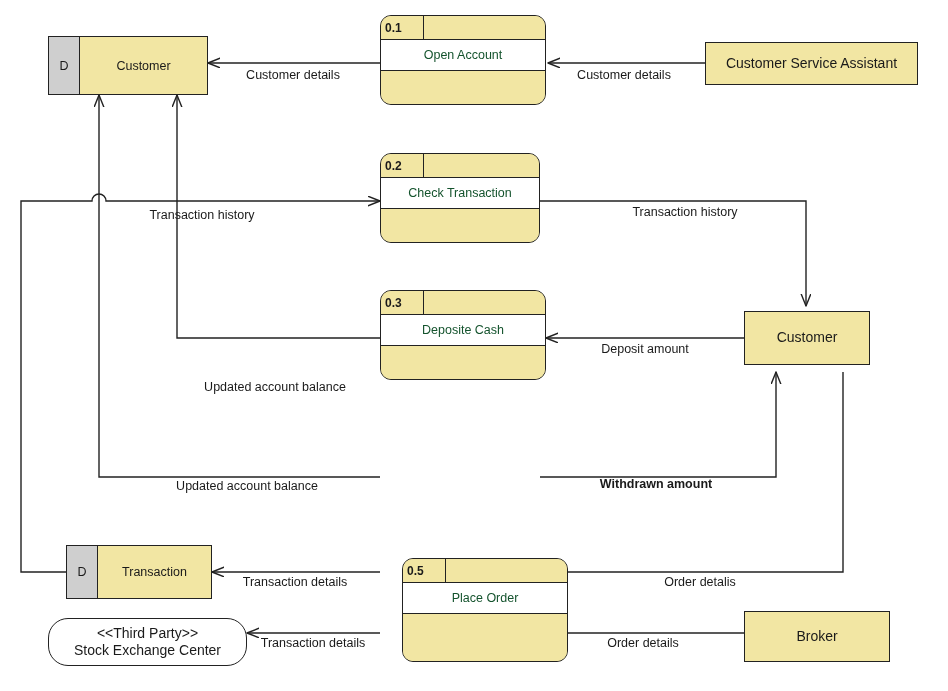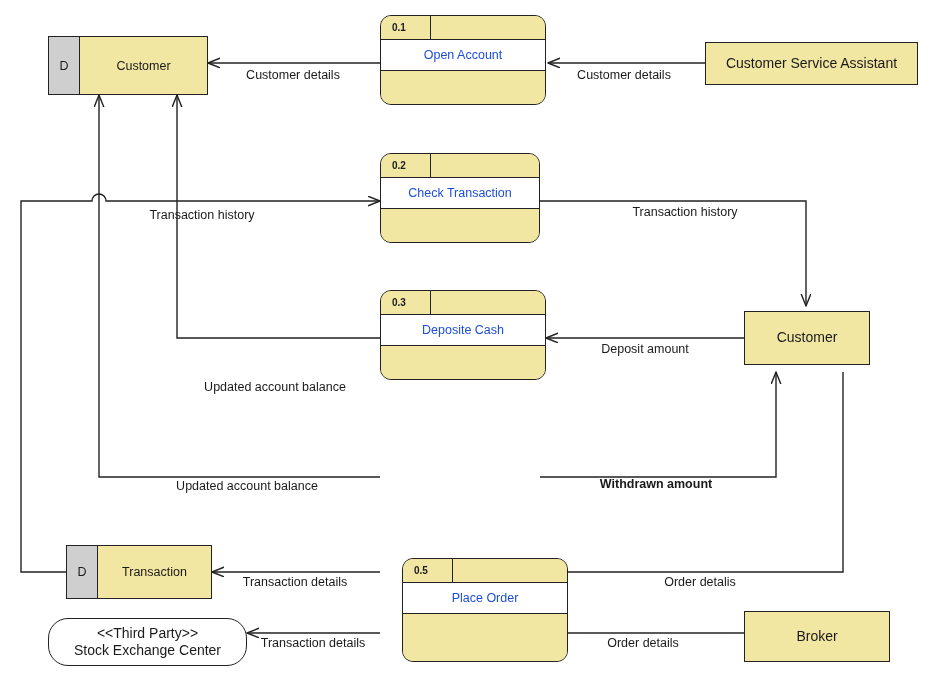--- a/index.html
+++ b/index.html
@@ -93,37 +93,37 @@
     display: flex;
     align-items: stretch;
     border-bottom: 1.4px solid #222222;
     background: #F2E6A3;
   }
   .process .pnum {
     flex: 0 0 38px;
     border-right: 1.4px solid #222222;
     display: flex;
     align-items: center;
-    padding-left: 11px;
-    font-size: 10px;
+    padding-left: 4px;
+    font-size: 12px;
     font-weight: 700;
     color: #1a1a1a;
   }
   .process .pspare {
     flex: 1 1 auto;
   }
   .process .pbody {
     flex: 0 0 30px;
     background: #ffffff;
     border-bottom: 1.4px solid #222222;
     display: flex;
     align-items: center;
     justify-content: center;
     font-size: 12.5px;
-    color: #1d4ed8;
+    color: #14532d;
     text-align: center;
   }
   .process .pfoot {
     flex: 1 1 auto;
     background: #F2E6A3;
   }
 
   
   .flow-label {
     position: absolute;

